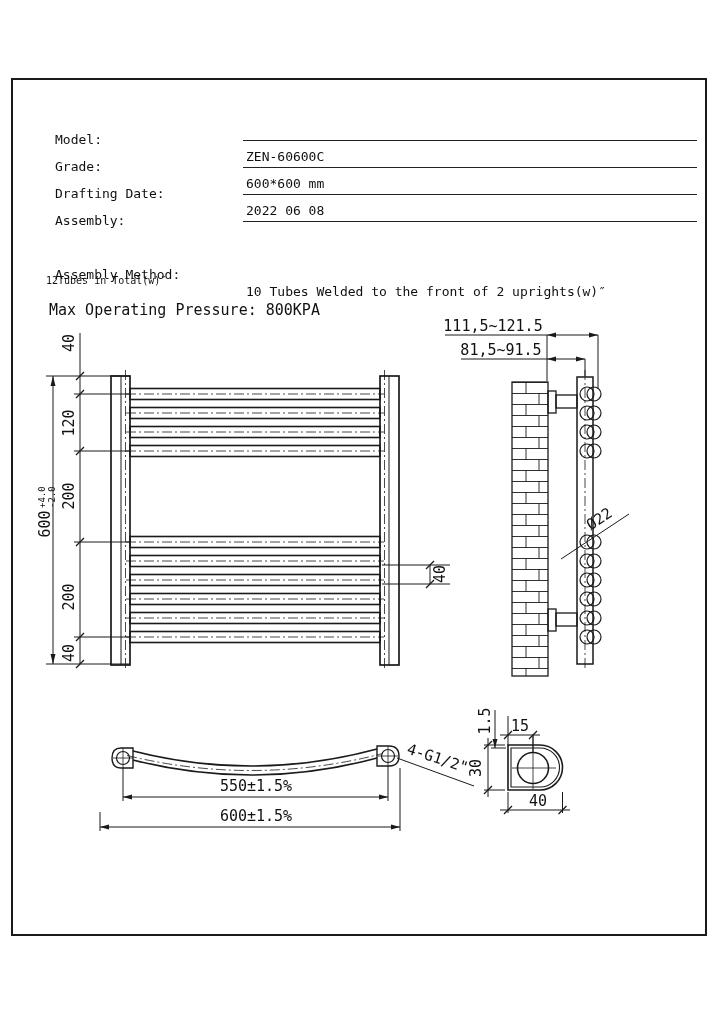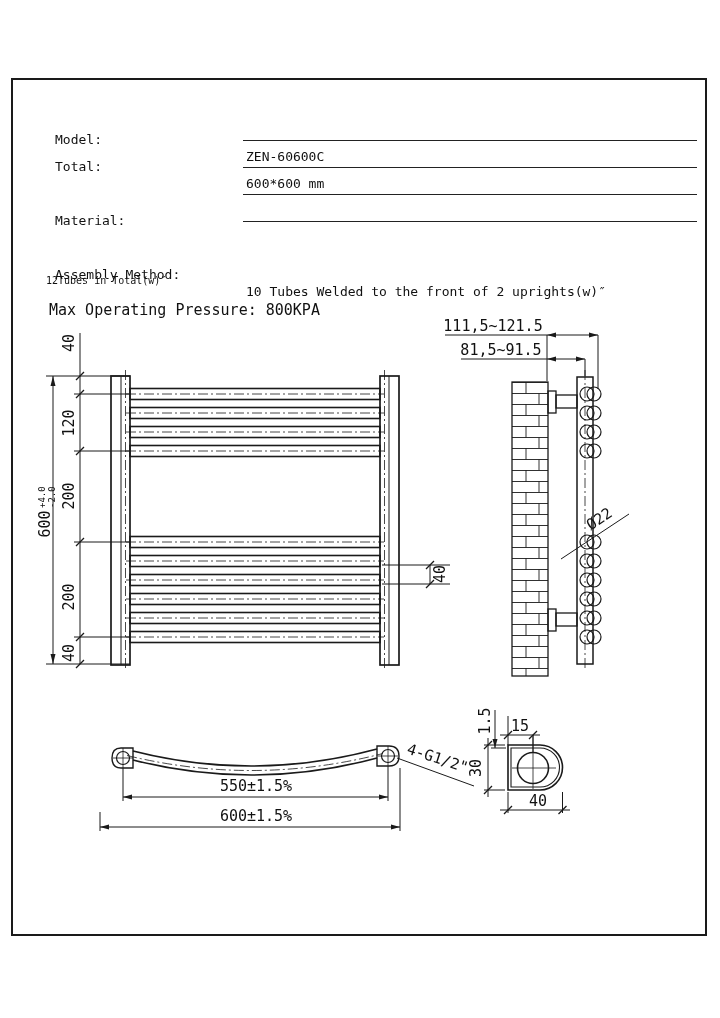--- a/index.html
+++ b/index.html
@@ -22,25 +22,29 @@
 
 <div class="page">
   <div class="frame"></div>
 
   <div class="spec">
     <div class="row" style="top:114px">
       <span class="lbl">Model:</span>
       <span class="val">ZEN-60600C</span>
     </div>
     <div class="row" style="top:141px">
-      <span class="lbl">Total:</span>
+      <span class="lbl">Grade:</span>
       <span class="val">600*600 mm</span>
     </div>
+    <div class="row" style="top:168px">
+      <span class="lbl">Drafting Date:</span>
+      <span class="val">2022 06 08</span>
+    </div>
     <div class="row" style="top:195px">
-      <span class="lbl">Material:</span>
+      <span class="lbl">Assembly:</span>
     </div>
     <div class="row" style="top:249px">
       <span class="lbl">Assembly Method:</span>
       <span class="val">10 Tubes Welded to the front of 2 uprights(w)″</span>
     </div>
     <div class="rule" style="top:140px"></div>
     <div class="rule" style="top:167px"></div>
     <div class="rule" style="top:194px"></div>
     <div class="rule" style="top:221px"></div>
     <div class="note" style="top:275px">12Tubes in Total(w)″</div>

